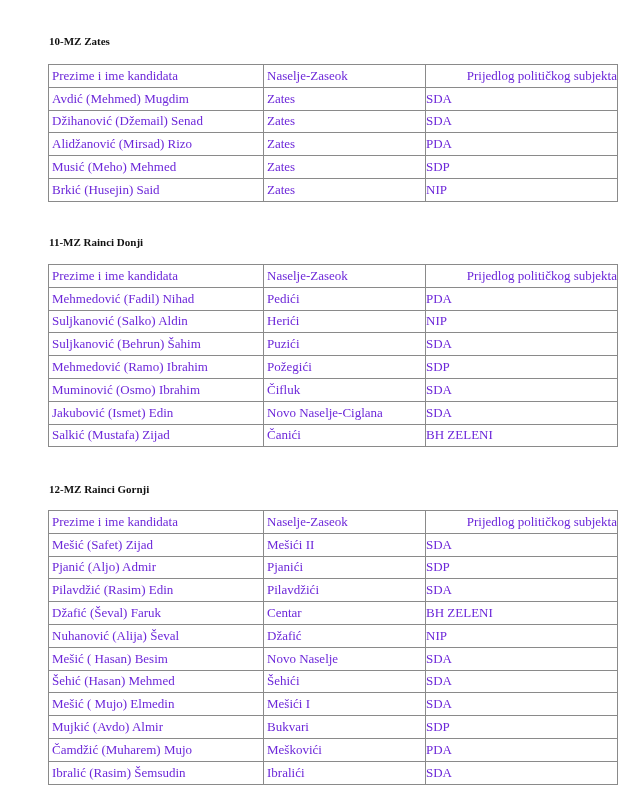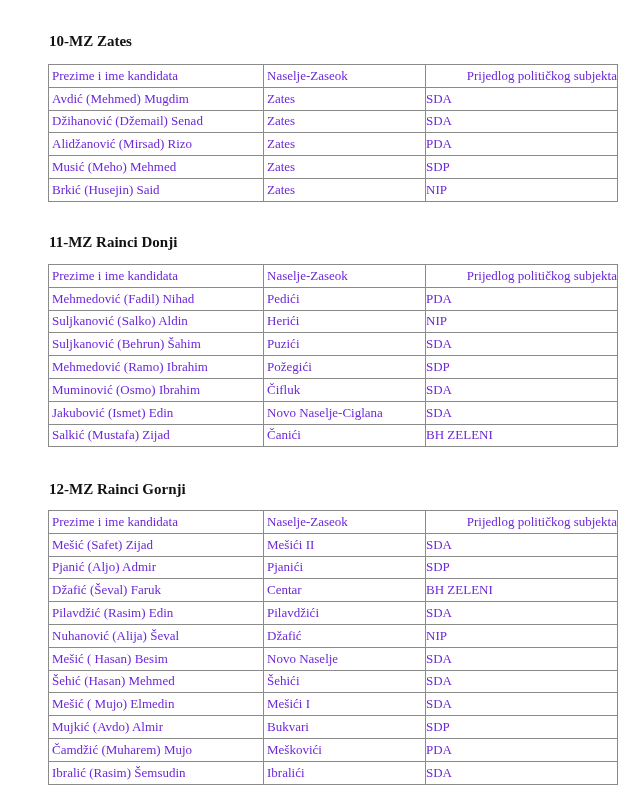--- a/index.html
+++ b/index.html
@@ -13,21 +13,21 @@
       position: relative;
       overflow: hidden;
       font-family: "Liberation Serif", "DejaVu Serif", serif;
       color: #1a1a1a;
     }
     .section-title {
       position: absolute;
       left: 49px;
       font-family: "Liberation Serif", serif;
       font-weight: bold;
-      font-size: 15px;
+      font-size: 11px;
       color: #111;
       margin: 0;
       line-height: 16px;
     }
     table.cand {
       position: absolute;
       left: 48px;
       width: 569px;
       border-collapse: collapse;
       table-layout: fixed;
@@ -176,30 +176,30 @@
         <td>Mešić (Safet) Zijad</td>
         <td>Mešići II</td>
         <td class="party">SDA</td>
       </tr>
       <tr>
         <td>Pjanić (Aljo) Admir</td>
         <td>Pjanići</td>
         <td class="party">SDP</td>
       </tr>
       <tr>
+        <td>Pilavdžić (Rasim) Edin</td>
+        <td>Pilavdžići</td>
+        <td class="party">SDA</td>
+      </tr>
+      <tr>
         <td>Džafić (Ševal) Faruk</td>
         <td>Centar</td>
         <td class="party">BH ZELENI</td>
       </tr>
       <tr>
-        <td>Pilavdžić (Rasim) Edin</td>
-        <td>Pilavdžići</td>
-        <td class="party">SDA</td>
-      </tr>
-      <tr>
         <td>Nuhanović (Alija) Ševal</td>
         <td>Džafić</td>
         <td class="party">NIP</td>
       </tr>
       <tr>
         <td>Mešić ( Hasan) Besim</td>
         <td>Novo Naselje</td>
         <td class="party">SDA</td>
       </tr>
       <tr>

